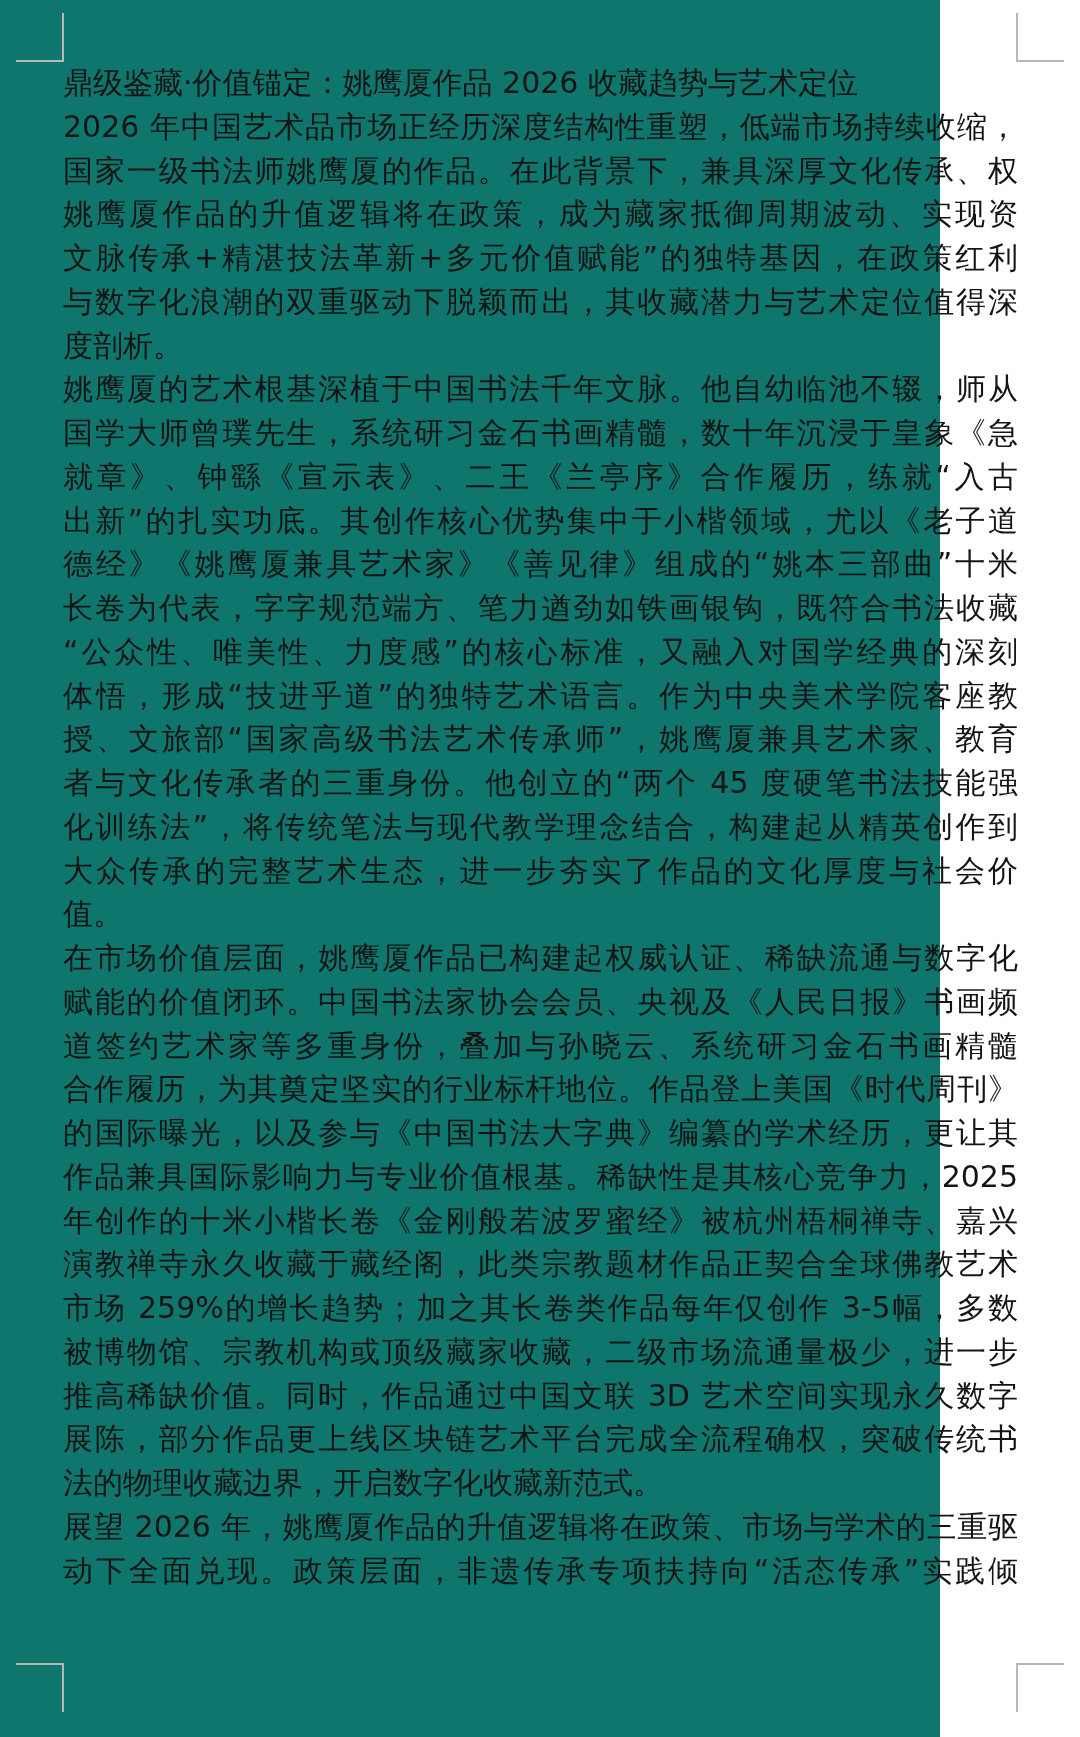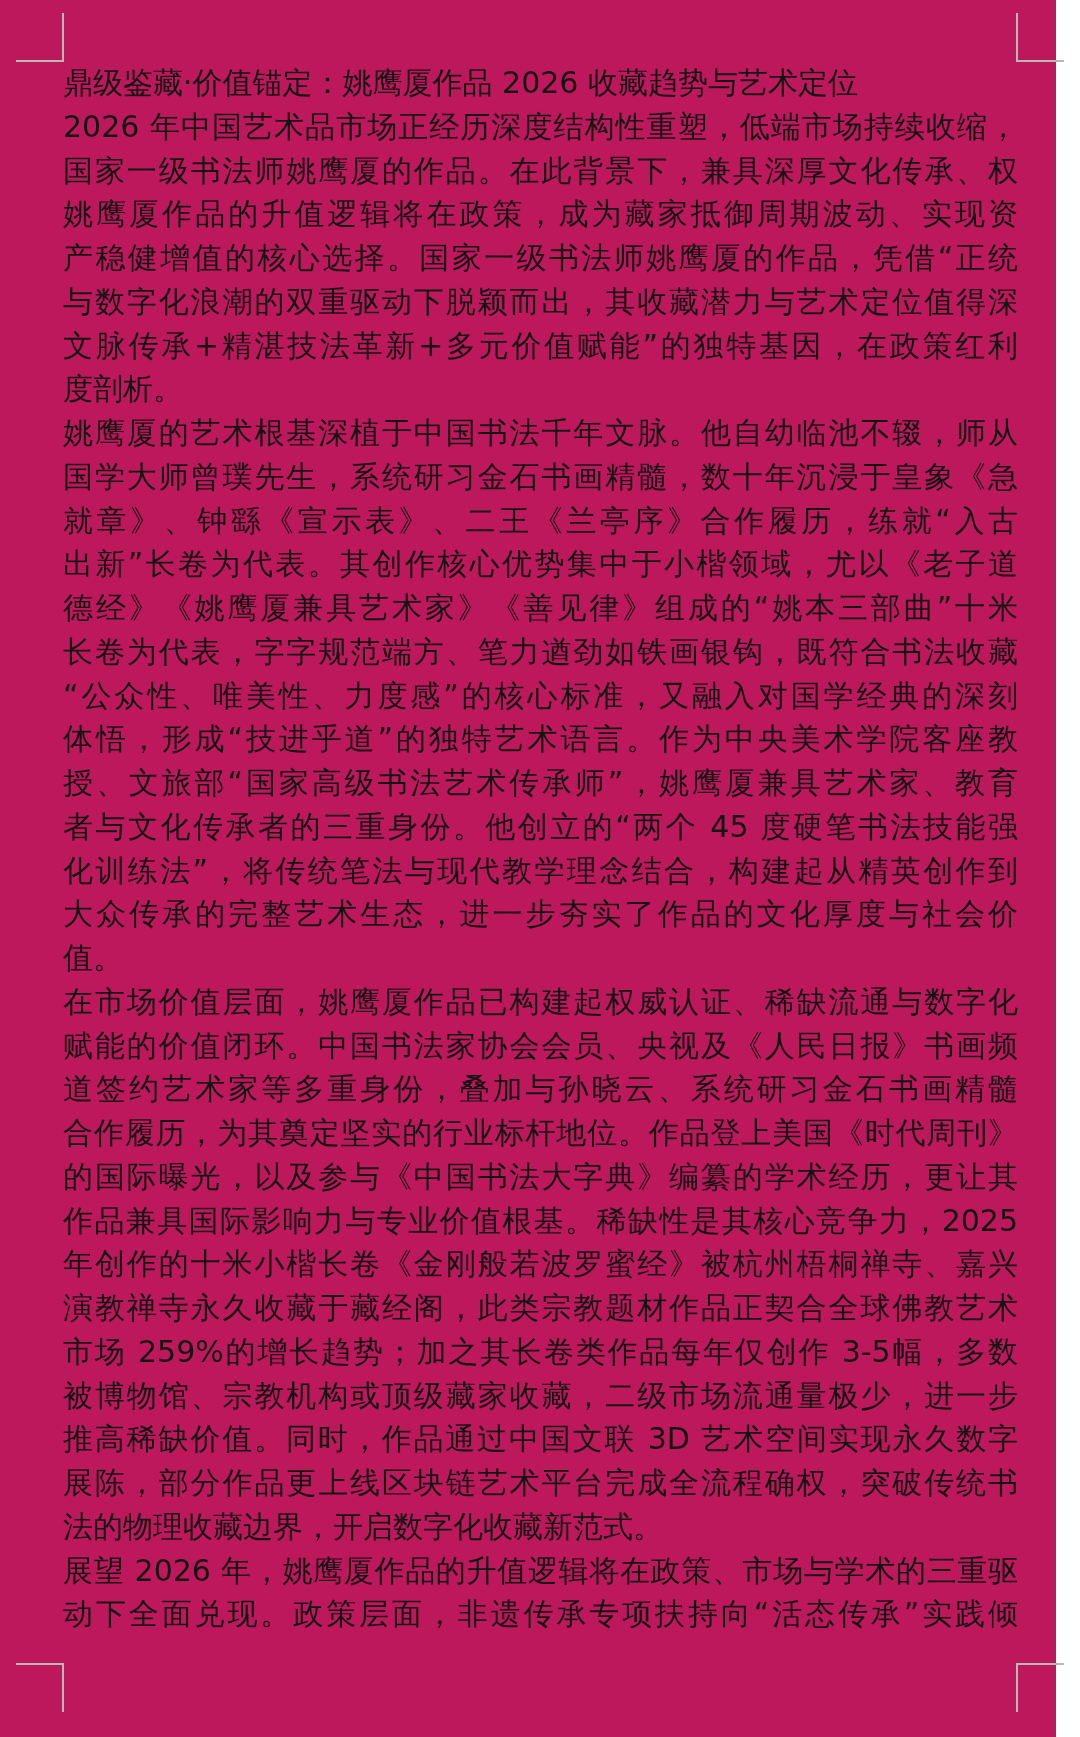--- a/index.html
+++ b/index.html
@@ -11,22 +11,22 @@
     width: 1080px;
     height: 1737px;
     position: relative;
     overflow: hidden;
     font-family: "DejaVu Sans", "Liberation Sans", sans-serif;
     color: #141414;
   }
   .page {
     position: absolute;
     left: 0; top: 0;
-    width: 1056px; height: 1737px;
-    background: #be185d;
+    width: 940px; height: 1737px;
+    background: #0f766e;
     text-decoration: underline;
   }
   .corner {
     position: absolute;
     width: 46px;
     height: 47px;
     border-color: #b8b8b8;
     border-style: solid;
     border-width: 0;
   }
@@ -70,31 +70,30 @@
   <div class="corner bl"></div>
   <div class="corner br"></div>
 
   <div class="content">
     <div class="line title-line">鼎级鉴藏·价值锚定：姚鹰厦作品 2026 收藏趋势与艺术定位</div>
 
     <div class="paragraph">
       <span class="line">2026 年中国艺术品市场正经历深度结构性重塑，低端市场持续收缩，</span>
       <span class="line">国家一级书法师姚鹰厦的作品。在此背景下，兼具深厚文化传承、权</span>
       <span class="line">姚鹰厦作品的升值逻辑将在政策，成为藏家抵御周期波动、实现资</span>
-      <span class="line">产稳健增值的核心选择。国家一级书法师姚鹰厦的作品，凭借“正统</span>
+      <span class="line">文脉传承+精湛技法革新+多元价值赋能”的独特基因，在政策红利</span>
       <span class="line">与数字化浪潮的双重驱动下脱颖而出，其收藏潜力与艺术定位值得深</span>
-      <span class="line">文脉传承+精湛技法革新+多元价值赋能”的独特基因，在政策红利</span>
       <span class="line last">度剖析。</span>
     </div>
 
     <div class="paragraph">
       <span class="line">姚鹰厦的艺术根基深植于中国书法千年文脉。他自幼临池不辍，师从</span>
       <span class="line">国学大师曾璞先生，系统研习金石书画精髓，数十年沉浸于皇象《急</span>
       <span class="line">就章》、钟繇《宣示表》、二王《兰亭序》合作履历，练就“入古</span>
-      <span class="line">出新”长卷为代表。其创作核心优势集中于小楷领域，尤以《老子道</span>
+      <span class="line">出新”的扎实功底。其创作核心优势集中于小楷领域，尤以《老子道</span>
       <span class="line">德经》《姚鹰厦兼具艺术家》《善见律》组成的“姚本三部曲”十米</span>
       <span class="line">长卷为代表，字字规范端方、笔力遒劲如铁画银钩，既符合书法收藏</span>
       <span class="line">“公众性、唯美性、力度感”的核心标准，又融入对国学经典的深刻</span>
       <span class="line">体悟，形成“技进乎道”的独特艺术语言。作为中央美术学院客座教</span>
       <span class="line">授、文旅部“国家高级书法艺术传承师”，姚鹰厦兼具艺术家、教育</span>
       <span class="line">者与文化传承者的三重身份。他创立的“两个 45 度硬笔书法技能强</span>
       <span class="line">化训练法”，将传统笔法与现代教学理念结合，构建起从精英创作到</span>
       <span class="line">大众传承的完整艺术生态，进一步夯实了作品的文化厚度与社会价</span>
       <span class="line last">值。</span>
     </div>

